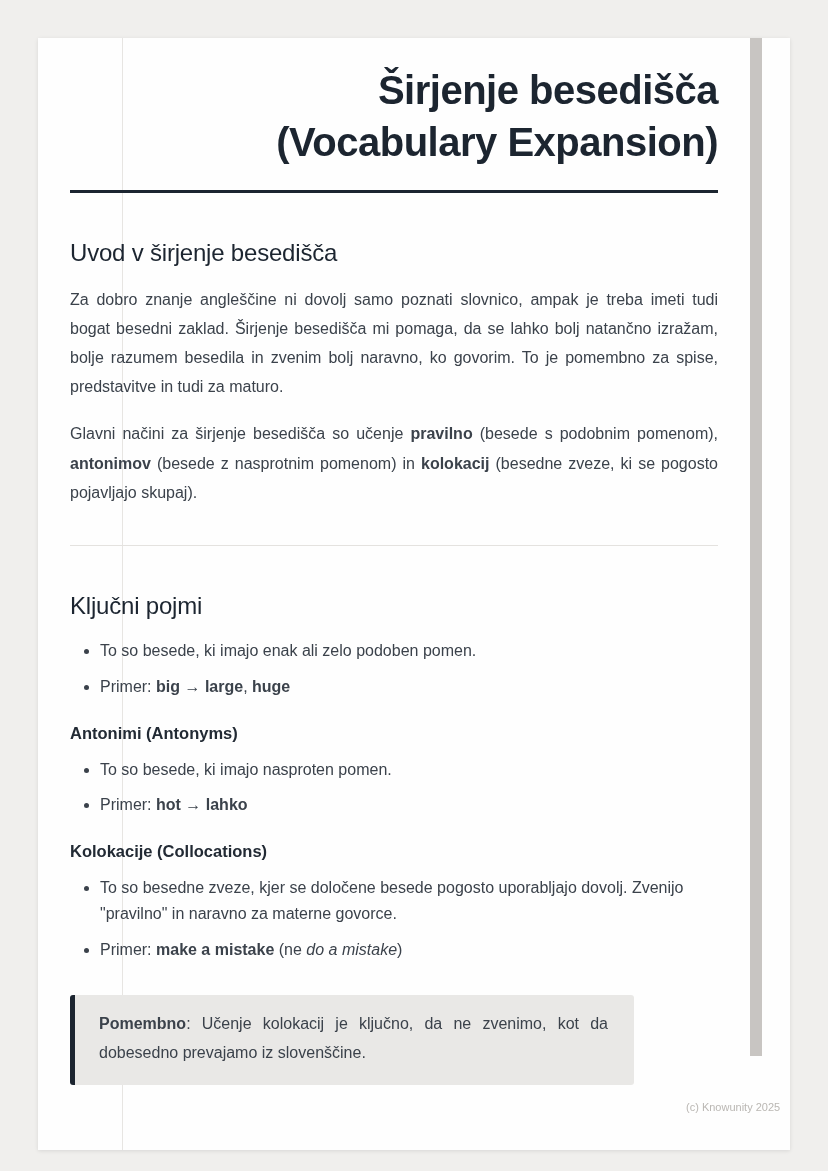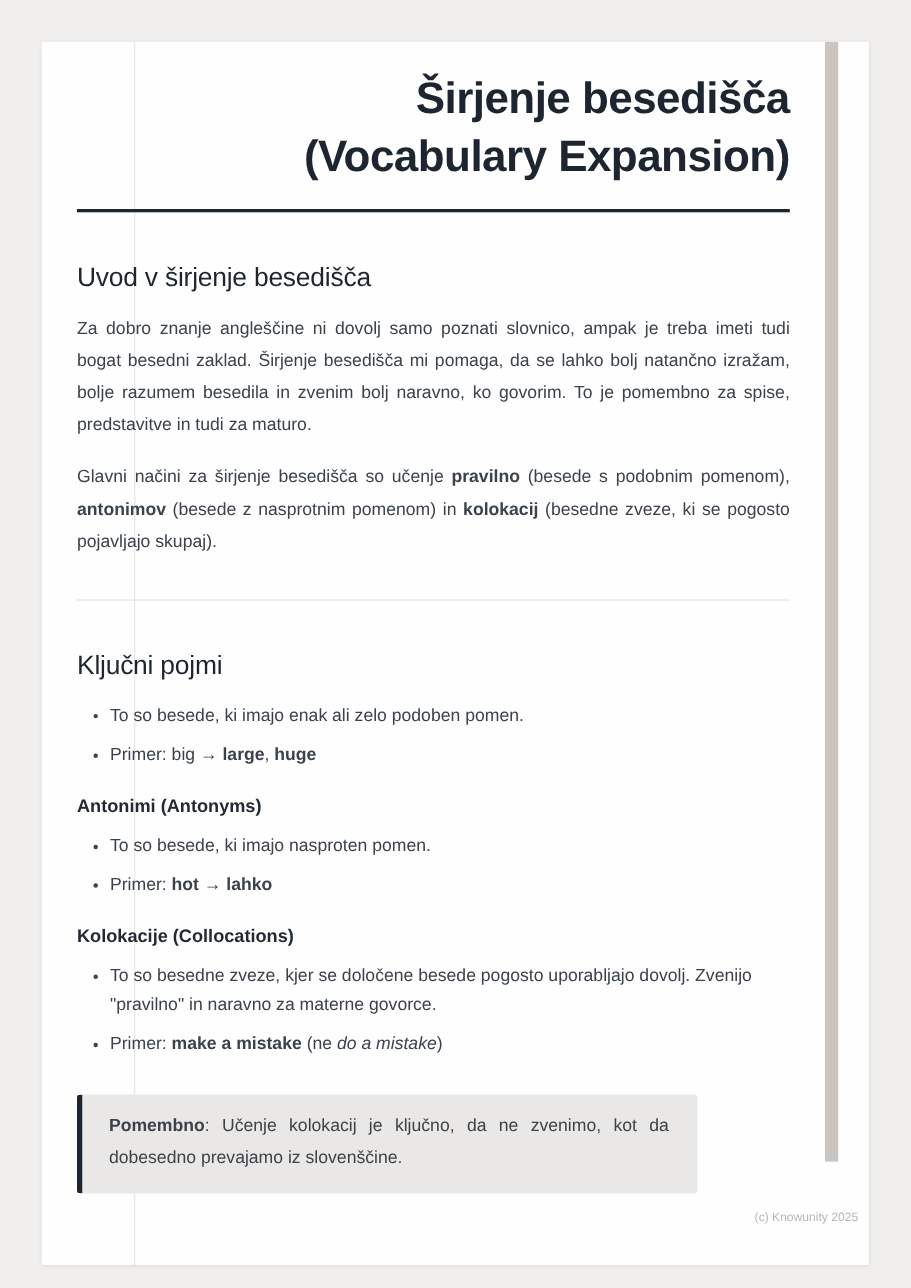--- a/index.html
+++ b/index.html
@@ -133,21 +133,21 @@
       <h2 class="section-heading">Uvod v širjenje besedišča</h2>
       <p class="body-par">Za dobro znanje angleščine ni dovolj samo poznati slovnico, ampak je treba imeti tudi bogat besedni zaklad. Širjenje besedišča mi pomaga, da se lahko bolj natančno izražam, bolje razumem besedila in zvenim bolj naravno, ko govorim. To je pomembno za spise, predstavitve in tudi za maturo.</p>
       <p class="body-par"><span>Glavni načini za širjenje besedišča so učenje </span><span style="font-weight: 700;">pravilno</span><span> (besede s podobnim pomenom), </span><span style="font-weight: 700;">antonimov</span><span> (besede z nasprotnim pomenom) in </span><span style="font-weight: 700;">kolokacij</span><span> (besedne zveze, ki se pogosto pojavljajo skupaj).</span></p>
 
       <hr class="light-divider">
 
       <h2 class="section-heading">Ključni pojmi</h2>
 
       <ul class="term-list">
         <li><span>To so besede, ki imajo enak ali zelo podoben pomen.</span></li>
-        <li><span>Primer: </span><span style="font-weight: 400;">big</span><span> → </span><span style="font-weight: 700;">large</span><span>, </span><span style="font-weight: 700;">huge</span></li>
+        <li><span>Primer: </span><span style="font-weight: 700;">big</span><span> → </span><span style="font-weight: 700;">large</span><span>, </span><span style="font-weight: 700;">huge</span></li>
       </ul>
 
       <h3 class="term-heading">Antonimi (Antonyms)</h3>
       <ul class="term-list">
         <li><span>To so besede, ki imajo nasproten pomen.</span></li>
         <li><span>Primer: </span><span style="font-weight: 700;">hot</span><span> → </span><span style="font-weight: 700;">lahko</span></li>
       </ul>
 
       <h3 class="term-heading">Kolokacije (Collocations)</h3>
       <ul class="term-list">

